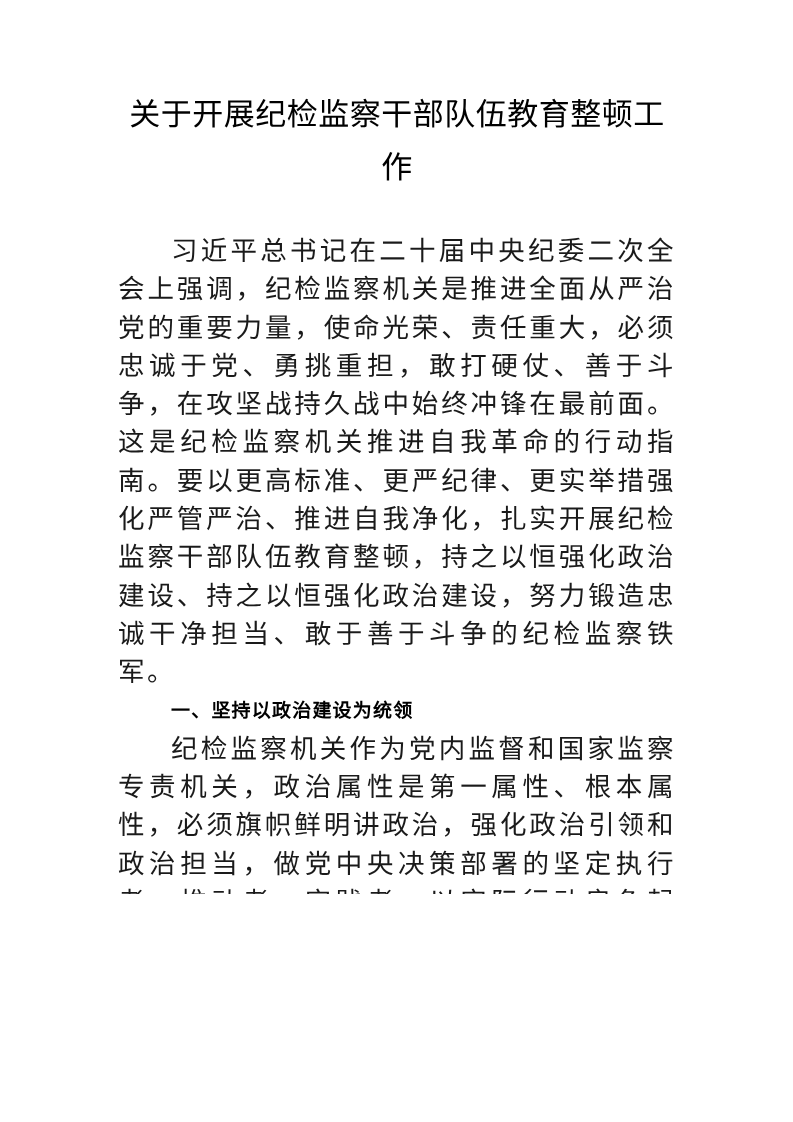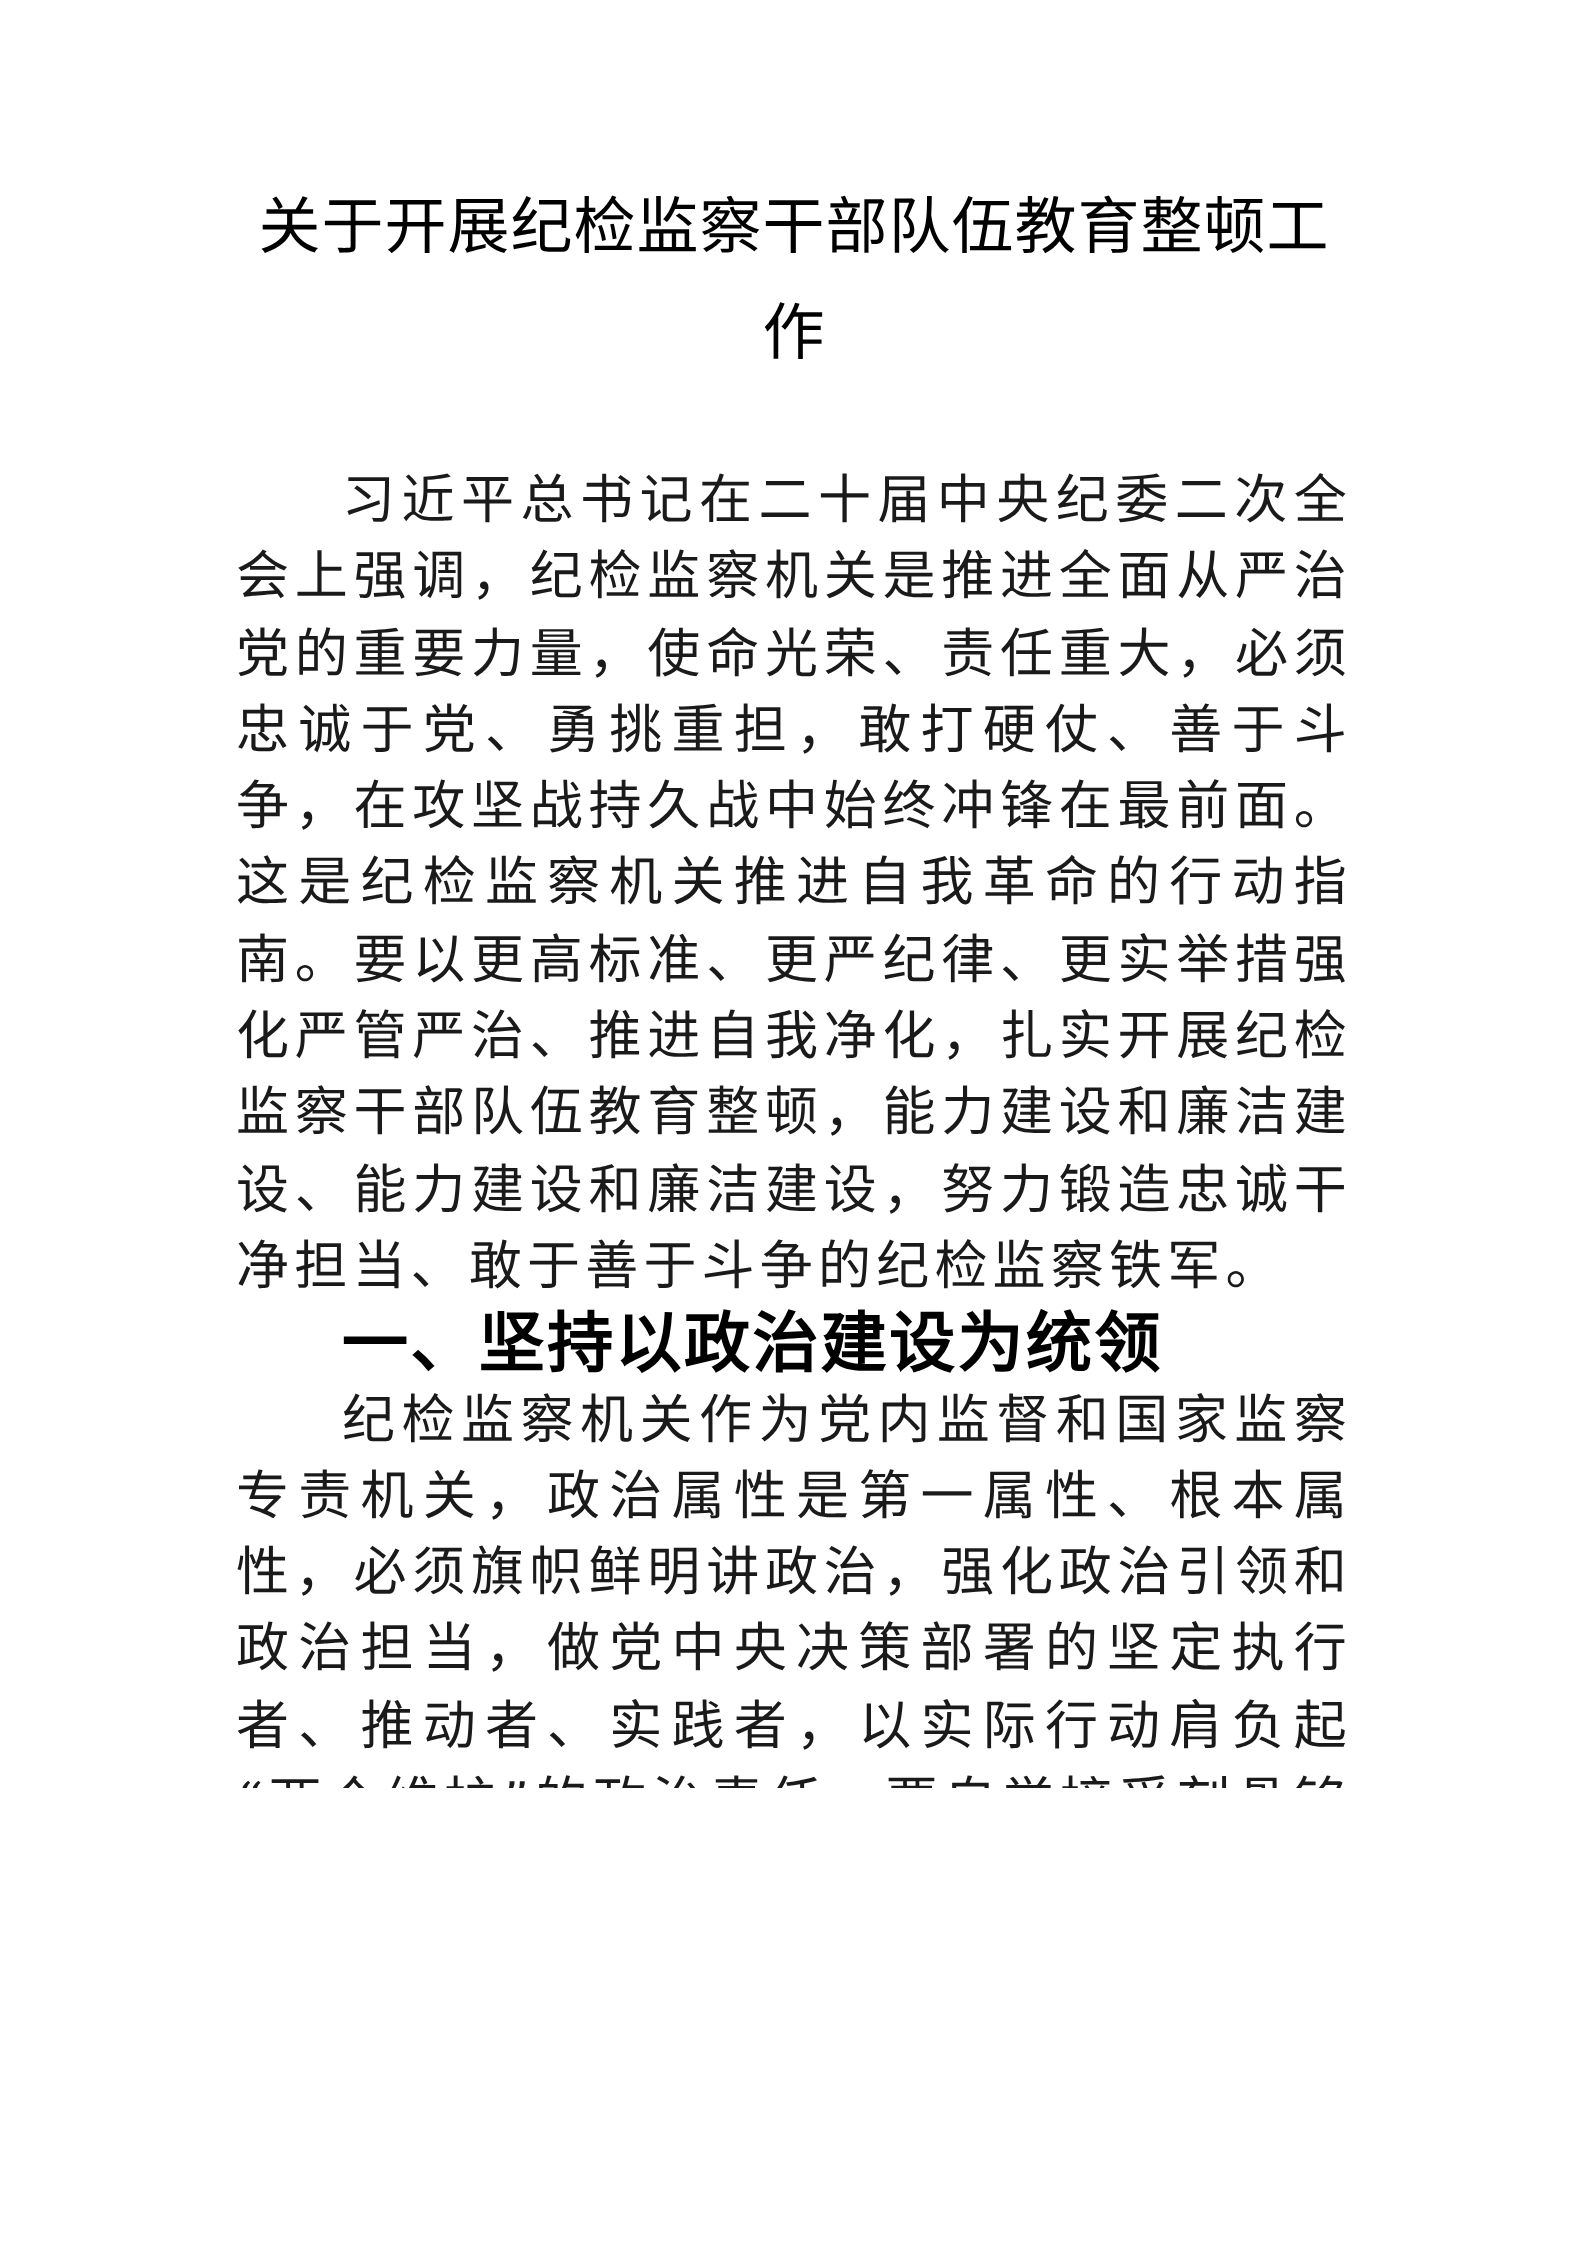--- a/index.html
+++ b/index.html
@@ -52,37 +52,37 @@
     text-justify: inter-ideograph;
     text-indent: 53px;
     margin: 0;
     letter-spacing: 2.6px;
     word-break: break-all;
   }
 
   .section-heading {
     font-family: "Liberation Sans", "DejaVu Sans", sans-serif;
     font-weight: 700;
-    font-size: 33px;
+    font-size: 19px;
     line-height: 38.3px;
     color: #000000;
     text-indent: 53px;
     margin: 0;
     letter-spacing: 1.2px;
     text-align: left;
   }
 </style>
 </head>
 <body>
 
 <div class="page">
 
   <div class="doc-title">
     <div>关于开展纪检监察干部队伍教育整顿工作</div>
   </div>
 
   <div class="body-flow">
-    <p class="para">习近平总书记在二十届中央纪委二次全会上强调，纪检监察机关是推进全面从严治党的重要力量，使命光荣、责任重大，必须忠诚于党、勇挑重担，敢打硬仗、善于斗争，在攻坚战持久战中始终冲锋在最前面。这是纪检监察机关推进自我革命的行动指南。要以更高标准、更严纪律、更实举措强化严管严治、推进自我净化，扎实开展纪检监察干部队伍教育整顿，能力建设和廉洁建设、能力建设和廉洁建设，努力锻造忠诚干净担当、敢于善于斗争的纪检监察铁军。</p>
+    <p class="para">习近平总书记在二十届中央纪委二次全会上强调，纪检监察机关是推进全面从严治党的重要力量，使命光荣、责任重大，必须忠诚于党、勇挑重担，敢打硬仗、善于斗争，在攻坚战持久战中始终冲锋在最前面。这是纪检监察机关推进自我革命的行动指南。要以更高标准、更严纪律、更实举措强化严管严治、推进自我净化，扎实开展纪检监察干部队伍教育整顿，持之以恒强化政治建设、持之以恒强化政治建设，努力锻造忠诚干净担当、敢于善于斗争的纪检监察铁军。</p>
     <p class="section-heading">一、坚持以政治建设为统领</p>
     <p class="para">纪检监察机关作为党内监督和国家监察专责机关，政治属性是第一属性、根本属性，必须旗帜鲜明讲政治，强化政治引领和政治担当，做党中央决策部署的坚定执行者、推动者、实践者，以实际行动肩负起“两个维护”的政治责任。要自觉接受刻骨铭心的革命性锻造和深入灵魂的精神洗礼，在筑牢忠诚根基上持续发力，坚持用习近平新时代中国特色社会主义思想凝心铸魂，在深学笃行中不断提高政治判断力、政治领悟力、政治执行力，把讲政治贯穿纪检监察工作全过程和各方面坚定扛起党和人民赋予的职责使命，以对党的绝对忠诚体现最强的党性。要在强化政治担当上持续发力，把管党治党政治责任牢牢抓在手上、扛在肩上，聚焦党的二十</p>
   </div>
 
 </div>
 
 </body></html>

